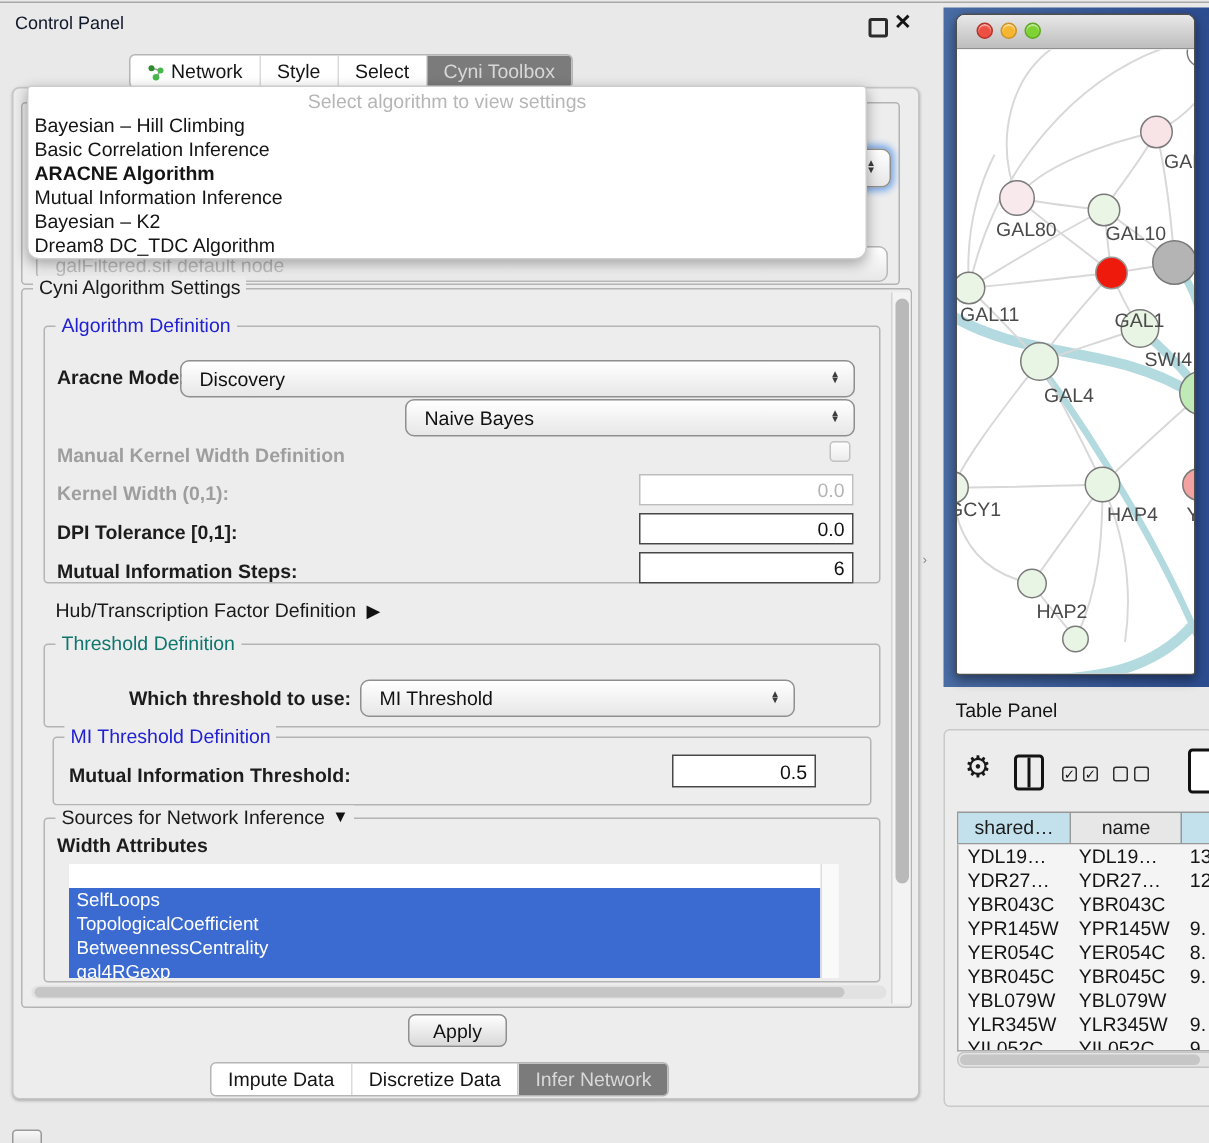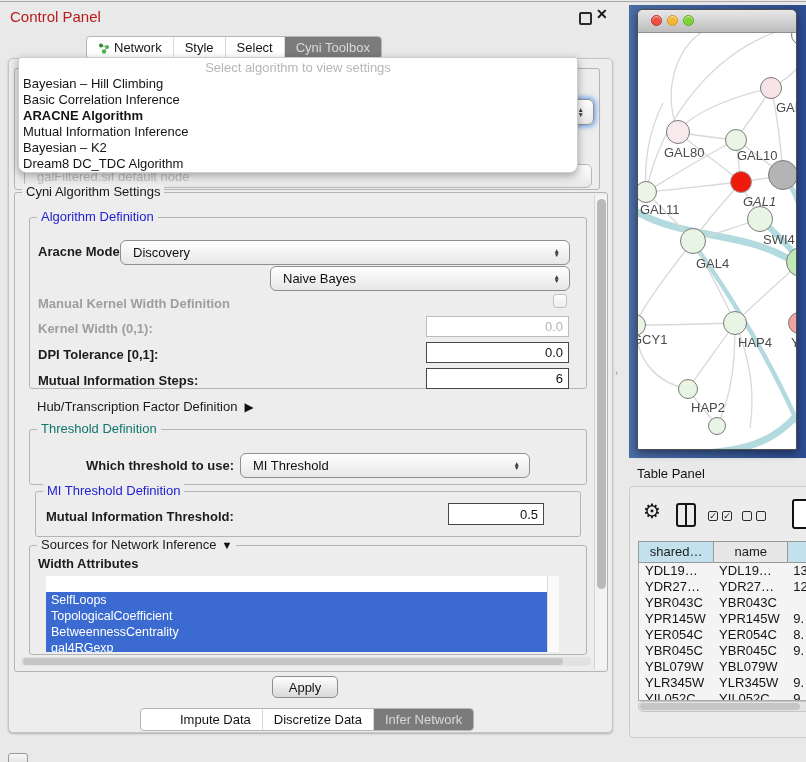--- a/index.html
+++ b/index.html
@@ -1,20 +1,20 @@
 <!DOCTYPE html>
 <html><head>
 <meta charset="utf-8">
 <style>
   html,body{margin:0;padding:0;}
   body{position:relative;width:806px;height:762px;background:#e9e9e9;
        font-family:"Liberation Sans",sans-serif;overflow:hidden;-webkit-font-smoothing:antialiased;}
   .topline{position:absolute;left:0;top:1px;width:806px;height:1px;background:#a8a8a8;}
   
-  .cp-title{position:absolute;left:10px;top:8px;font-size:15px;color:#b91c1c;}
+  .cp-title{position:absolute;left:10px;top:8px;font-size:12px;color:#0f172a;}
   .winbtn-float{position:absolute;left:579px;top:12px;width:9px;height:9px;border:2px solid #2b2b2b;border-radius:2px;}
   .winbtn-close{position:absolute;left:596px;top:6px;font-size:14px;font-weight:bold;color:#141414;}
   .tabstrip{position:absolute;display:flex;background:#fff;border:1px solid #b5b5b5;border-radius:4px;overflow:hidden;height:23px;box-sizing:border-box;}
   .tab{display:flex;align-items:center;gap:4px;padding:0 11px;font-size:13px;color:#141414;border-left:1px solid #dadada;white-space:nowrap;cursor:default;}
   .tab:first-child{border-left:none;}
   .tab.sel{background:#7b7b7b;color:#d8d8d8;}
   .content{position:absolute;left:8px;top:58px;width:605px;height:675px;background:#ededed;border:1px solid #c6c6c6;border-radius:5px;box-sizing:border-box;box-shadow:0 1px 2px rgba(0,0,0,.25);}
   .grp{position:absolute;border:1px solid #b4b4b4;border-radius:3px;box-sizing:border-box;}
   .leg{position:absolute;top:-9px;left:7px;background:#ededed;padding:0 4px;font-size:13px;color:#1a1a1a;white-space:nowrap;display:flex;align-items:center;gap:5px;}
   .leg.blue{color:#2121d3;}
@@ -212,21 +212,21 @@
   </div>
   <div class="vscroll" style="left:579px;top:2px;width:13px;height:474px;">
     <div class="vthumb" style="top:4px;height:390px;"></div>
   </div>
 </div>
 
 <div class="btn" style="left:272px;top:676px;width:66px;height:22px;z-index:3;">
     <span>Apply</span>
   </div>
 
-<div class="tabstrip" style="left:140px;top:708px;z-index:3;padding-left:28px;">
+<div class="tabstrip" style="left:140px;top:708px;z-index:3;">
   <div class="tab">
       <span>Impute Data</span>
     </div>
   <div class="tab">
       <span>Discretize Data</span>
     </div>
   <div class="tab sel">
       <span>Infer Network</span>
     </div>
 </div>
@@ -291,21 +291,21 @@
     <div class="node" style="left:42px;top:195px;width:26px;height:26px;background:#e9f5e4;"></div>
     <div class="node" style="left:148px;top:214px;width:30px;height:30px;background:#bfeab6;"></div>
     <div class="node" style="left:-14px;top:281px;width:22px;height:22px;background:#eaf5e6;"></div>
     <div class="node" style="left:85px;top:278px;width:24px;height:24px;background:#e9f5e4;"></div>
     <div class="node" style="left:150px;top:279px;width:22px;height:22px;background:#f3a2a2;"></div>
     <div class="node" style="left:40px;top:346px;width:20px;height:20px;background:#e9f5e4;"></div>
     <div class="node" style="left:70px;top:384px;width:18px;height:18px;background:#e9f5e4;"></div>
     <div class="nlab" style="left:138px;top:67px;">GAL</div>
     <div class="nlab" style="left:26px;top:112px;">GAL80</div>
     <div class="nlab" style="left:99px;top:115px;">GAL10</div>
-    <div class="nlab" style="left:105px;top:161px;font-style:italic;">GAL1</div>
+    <div class="nlab" style="left:105px;top:173px;">GAL1</div>
     <div class="nlab" style="left:2px;top:169px;">GAL11</div>
     <div class="nlab" style="left:125px;top:199px;">SWI4</div>
     <div class="nlab" style="left:58px;top:223px;">GAL4</div>
     <div class="nlab" style="left:-6px;top:299px;">GCY1</div>
     <div class="nlab" style="left:100px;top:302px;">HAP4</div>
     <div class="nlab" style="left:153px;top:302px;">Y</div>
     <div class="nlab" style="left:53px;top:367px;">HAP2</div>
   </div>
 </div>
 

